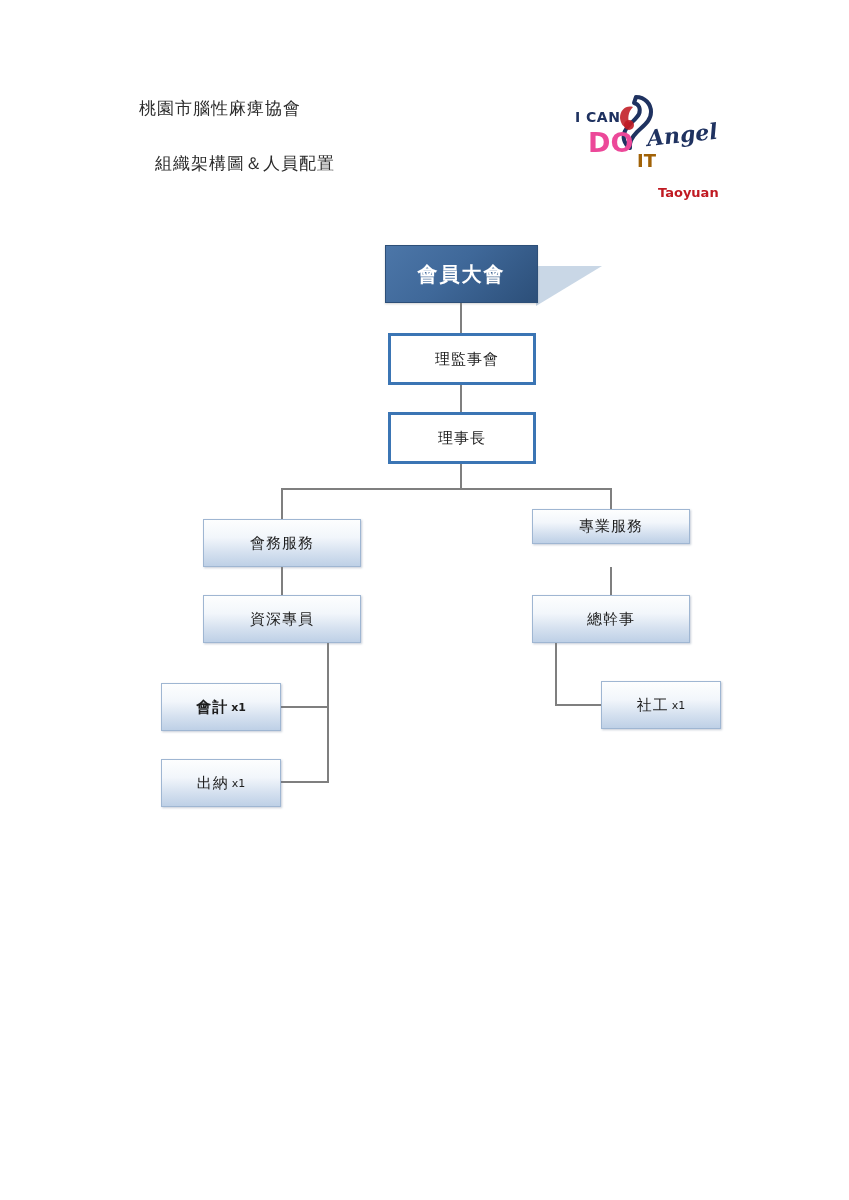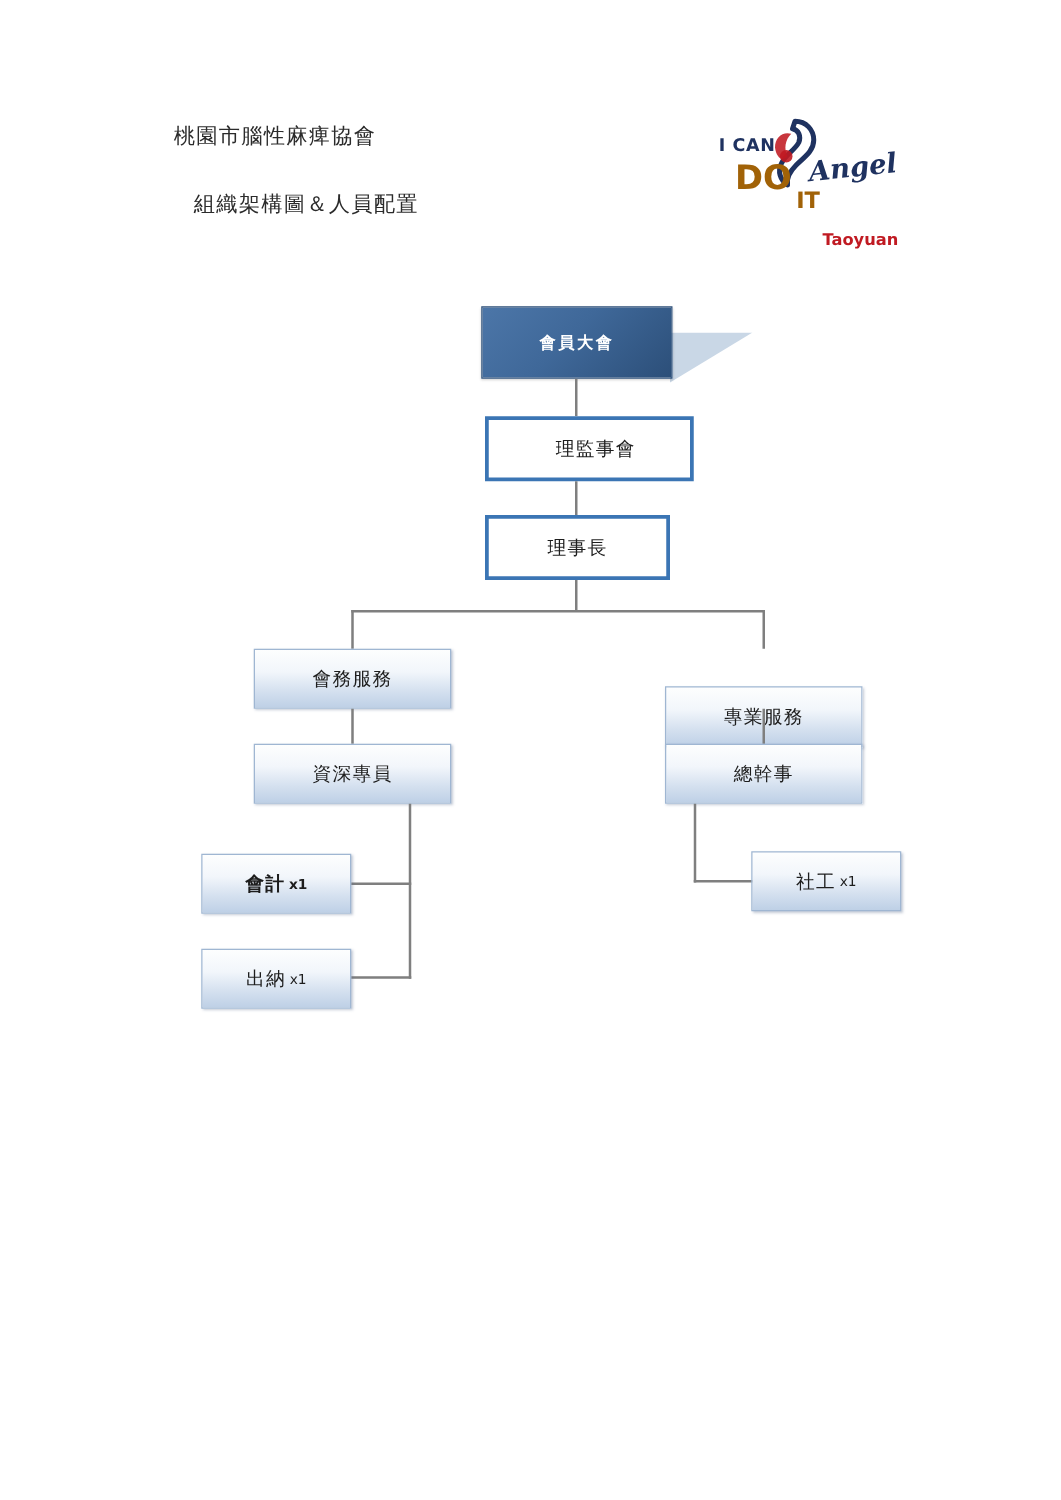--- a/index.html
+++ b/index.html
@@ -59,21 +59,21 @@
     font-weight: 700;
     color: #1f3260;
     letter-spacing: 0.5px;
   }
   .logo-do {
     position: absolute;
     left: 22px;
     top: 39px;
     font-size: 27px;
     font-weight: 700;
-    color: #a16207;
+    color: #ec4899;
     letter-spacing: 0px;
   }
   .logo-angel {
     position: absolute;
     left: 81px;
     top: 37px;
     font-size: 22px;
     font-style: italic;
     font-weight: 700;
     font-family: "DejaVu Serif", "Liberation Serif", serif;
@@ -124,21 +124,21 @@
     margin-left: 3px;
     color: #1d1d1d;
   }
 
   
   .node-top {
     background: linear-gradient(135deg, #4c76a8 0%, #3f6899 45%, #2c4f79 100%);
     border: 1px solid #2d4f78;
     color: #ffffff;
     font-weight: 700;
-    font-size: 13px;
+    font-size: 20px;
     letter-spacing: 2px;
     box-shadow: 0 1px 2px rgba(0,0,0,0.18);
   }
 
   
   .node-outline {
     background: #ffffff;
     border: 3px solid #3b75b4;
   }
 
@@ -183,40 +183,40 @@
     <svg style="position:absolute;left:536px;top:266px;width:70px;height:42px;" viewBox="0 0 70 42">
       <polygon points="0,0 66,0 0,40" fill="#c9d7e6"></polygon>
     </svg>
 
     <div class="node node-top" style="left:385px; top:245px; width:153px; height:58px;">
       <span>會員大會</span>
     </div>
 
     <div class="conn conn-v" style="left:460px; top:303px; height:30px;"></div>
 
-    <div class="node node-outline" style="left:388px; top:333px; width:167px; height:52px;padding-left:10px;">
+    <div class="node node-outline" style="left:388px; top:333px; width:148px; height:52px;padding-left:10px;">
       <span>理監事會</span>
     </div>
 
     <div class="conn conn-v" style="left:460px; top:385px; height:27px;"></div>
 
     <div class="node node-outline" style="left:388px; top:412px; width:148px; height:52px;font-family:Liberation Serif, serif;">
       <span>理事長</span>
     </div>
 
     <div class="conn conn-v" style="left:460px; top:464px; height:25px;"></div>
     <div class="conn conn-h" style="left:281px; top:488px; width:331px;"></div>
     <div class="conn conn-v" style="left:281px; top:488px; height:31px;"></div>
     <div class="conn conn-v" style="left:610px; top:488px; height:31px;"></div>
 
     <div class="node node-light" style="left:203px; top:519px; width:158px; height:48px;">
       <span>會務服務</span>
     </div>
 
-    <div class="node node-light" style="left:532px; top:549px; width:158px; height:49px;">
+    <div class="node node-light" style="left:532px; top:509px; width:158px; height:35px;">
       <span>專業服務</span>
     </div>
 
     <div class="conn conn-v" style="left:281px; top:567px; height:28px;"></div>
     <div class="conn conn-v" style="left:610px; top:567px; height:28px;"></div>
 
     <div class="node node-light" style="left:203px; top:595px; width:158px; height:48px;">
       <span>資深專員</span>
     </div>
 

